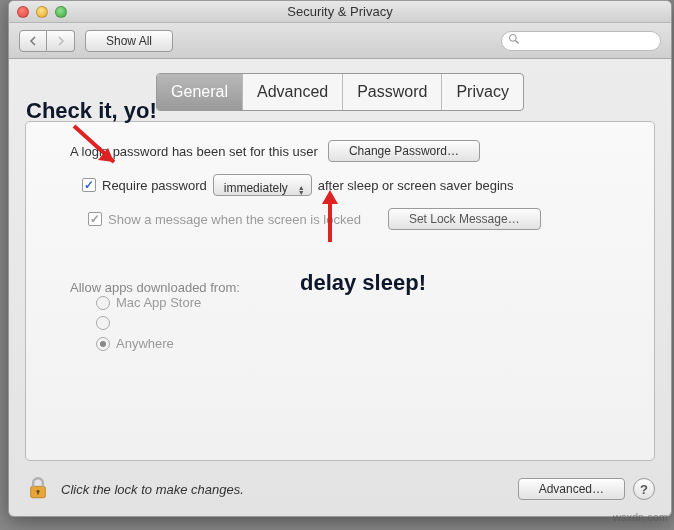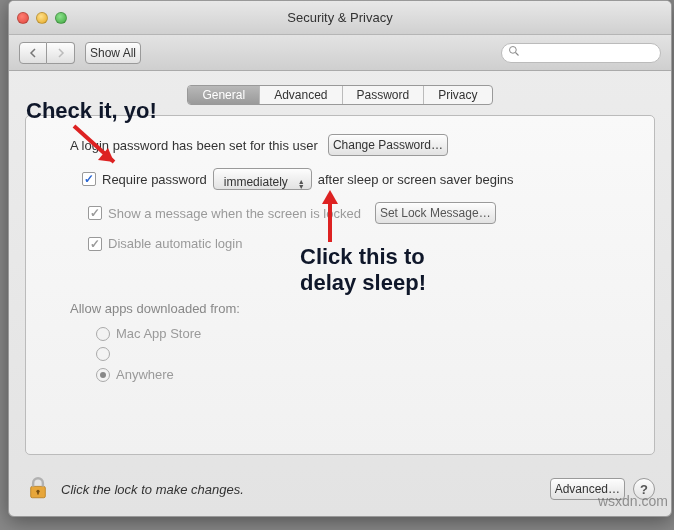--- a/index.html
+++ b/index.html
@@ -16,21 +16,21 @@
       position: absolute;
       left: 8px; top: 0;
       width: 664px; height: 517px;
       background: linear-gradient(#ededed, #e3e3e3);
       border: 1px solid #999;
       border-radius: 6px;
       box-shadow: 0 4px 20px rgba(0,0,0,.4);
       overflow: hidden;
     }
     .titlebar {
-      height: 34px;
+      height: 22px;
       background: linear-gradient(#e8e8e8, #d0d0d0);
       border-bottom: 1px solid #b5b5b5;
       display: flex;
       align-items: center;
       position: relative;
     }
     .traffic-lights { display:flex; gap:7px; padding-left:8px; }
     .tl { width:12px; height:12px; border-radius:50%; border:1px solid rgba(0,0,0,.2); }
     .tl.red{background:radial-gradient(circle at 40% 35%,#ff7d72,#e1483f);}
     .tl.yellow{background:radial-gradient(circle at 40% 35%,#ffe08a,#e5a823);}
@@ -46,37 +46,37 @@
     .nav-btn {
       width:28px; height:22px;
       background:linear-gradient(#fdfdfd,#e0e0e0);
       border:1px solid #9a9a9a;
       display:flex;align-items:center;justify-content:center;
       color:#666;font-size:11px;
     }
     .nav-btn:first-child{border-radius:4px 0 0 4px;}
     .nav-btn:last-child{border-radius:0 4px 4px 0;border-left:none;}
     .btn {
-      height:22px; padding:0 4px;
+      height:22px; padding:0 20px;
       background:linear-gradient(#fdfdfd,#e2e2e2);
       border:1px solid #9a9a9a; border-radius:4px;
       font-size:12px; color:#333;
       display:inline-flex;align-items:center;justify-content:center;
       box-shadow: 0 1px 0 rgba(255,255,255,.6) inset;
     }
     .search {
       margin-left:auto; width:160px; height:20px;
       border:1px solid #bbb; border-radius:10px;
       background:#fff; display:flex;align-items:center;padding:0 6px;gap:4px;
     }
     .search svg{width:12px;height:12px;fill:#888;}
     .search input{border:none;outline:none;font-size:11px;width:100%;}
     .tabs-row{display:flex;justify-content:center;padding-top:14px;}
     .tabs{display:flex;border:1px solid #999;border-radius:4px;overflow:hidden;background:#f6f6f6;}
-    .tab{padding:2px 14px;font-size:12px;color:#333;border-right:1px solid #bbb;}
+    .tab{padding:9px 14px;font-size:16px;color:#333;border-right:1px solid #bbb;}
     .tab:last-child{border-right:none;}
     .tab.active{background:linear-gradient(#b8b8b8,#9a9a9a);color:#fff;}
     .panel{
       margin:10px 16px 0 16px;
       background:linear-gradient(#f9f9f9,#f1f1f1);
       border:1px solid #bbb;border-radius:5px;
       padding:18px 24px 30px 44px;
       height:340px;
       position:relative;
     }
@@ -87,35 +87,35 @@
     .chk.checked::after{content:"✓";font-size:12px;line-height:1;color:#2a66d3;font-weight:bold;}
     .chk.checked.disabled::after{color:#9a9a9a;}
     .select{
       display:inline-flex;align-items:flex-end;gap:6px;
       height:22px;padding:0 6px 0 10px;
       background:linear-gradient(#fdfdfd,#e2e2e2);
       border:1px solid #9a9a9a;border-radius:4px;font-size:12px;
     }
     .select .arrows{display:flex;flex-direction:column;line-height:5px;font-size:7px;color:#555;margin-left:4px;}
     .section-label{margin-top:50px;color:#888;font-size:13px;}
-    .radio-group{margin-top:10px;margin-left:26px;display:flex;flex-direction:column;gap:6px;color:#9a9a9a;}
+    .radio-group{margin-left:26px;display:flex;flex-direction:column;gap:6px;color:#9a9a9a;}
     .radio-row{display:flex;align-items:center;gap:6px;}
     .radio{width:14px;height:14px;border:1px solid #aaa;border-radius:50%;background:#f3f3f3;display:inline-flex;align-items:center;justify-content:center;}
     .radio.selected::after{content:"";width:6px;height:6px;border-radius:50%;background:#888;}
     .footer{
       position:absolute;bottom:0;left:0;right:0;height:54px;
       display:flex;align-items:center;padding:0 16px;gap:10px;
     }
     .lock-icon svg{width:26px;height:26px;}
     .footer-right{margin-left:auto;display:flex;align-items:center;gap:8px;}
     .help-btn{width:22px;height:22px;border:1px solid #9a9a9a;border-radius:50%;background:linear-gradient(#fdfdfd,#e2e2e2);display:flex;align-items:center;justify-content:center;color:#555;font-weight:bold;font-size:13px;}
     
     .annot{position:absolute;color:#0f172a;font-family:Arial,sans-serif;font-weight:bold;font-size:22px;line-height:1.2;pointer-events:none;}
     .arrow{position:absolute;pointer-events:none;}
-    .watermark{position:absolute;right:6px;bottom:21px;font-size:14px;color:#555;opacity:.6;}
+    .watermark{position:absolute;right:6px;bottom:7px;font-size:11px;color:#555;opacity:.6;}
   </style>
 </head>
 <body>
 
 <div class="window">
 
   <div class="titlebar">
     <div class="traffic-lights">
       <div class="tl red"></div>
       <div class="tl yellow"></div>
@@ -174,27 +174,23 @@
             <span>▲</span>
             <span>▼</span>
           </span>
       </div>
       <span>after sleep or screen saver begins</span>
     </div>
 
     <div class="chk-row disabled" style="margin-left:18px;">
       <span class="chk checked disabled"></span>
       <span>Show a message when the screen is locked</span>
-      <div class="btn" style="margin-left:8px;color:#555;">Set Lock Message…</div>
-    </div>
-
-    <div class="chk-row disabled" style="margin-left:18px;">
-      <span class="chk checked disabled"></span>
-      <span>Disable automatic login</span>
-    </div>
+      <div class="btn" style="margin-left:21px;color:#555;">Set Lock Message…</div>
+    </div>
+
 
     <div class="section-label">Allow apps downloaded from:</div>
 
     <div class="radio-group">
       <div class="radio-row">
         <span class="radio"></span>
         <span>Mac App Store</span>
       </div>
       <div class="radio-row">
         <span class="radio"></span>
@@ -224,21 +220,21 @@
 
 </div>
 
 <div class="annot" style="left:26px;top:98px;">Check it, yo!</div>
 <svg class="arrow" style="left:70px;top:122px;" width="60" height="50">
   <line x1="4" y1="4" x2="44" y2="40" stroke="#d22" stroke-width="4"></line>
   <polygon points="44,40 38,26 28,38" fill="#d22"></polygon>
 </svg>
 
 <div class="annot" style="left:300px;top:244px;">
-  <span>Click this to</span><br>
+  <br>
   <span>delay sleep!</span>
 </div>
 <svg class="arrow" style="left:316px;top:186px;" width="30" height="60">
   <line x1="14" y1="56" x2="14" y2="10" stroke="#d22" stroke-width="4"></line>
   <polygon points="14,4 6,18 22,18" fill="#d22"></polygon>
 </svg>
 
 <div class="watermark">wsxdn.com</div>
 
 </body></html>

